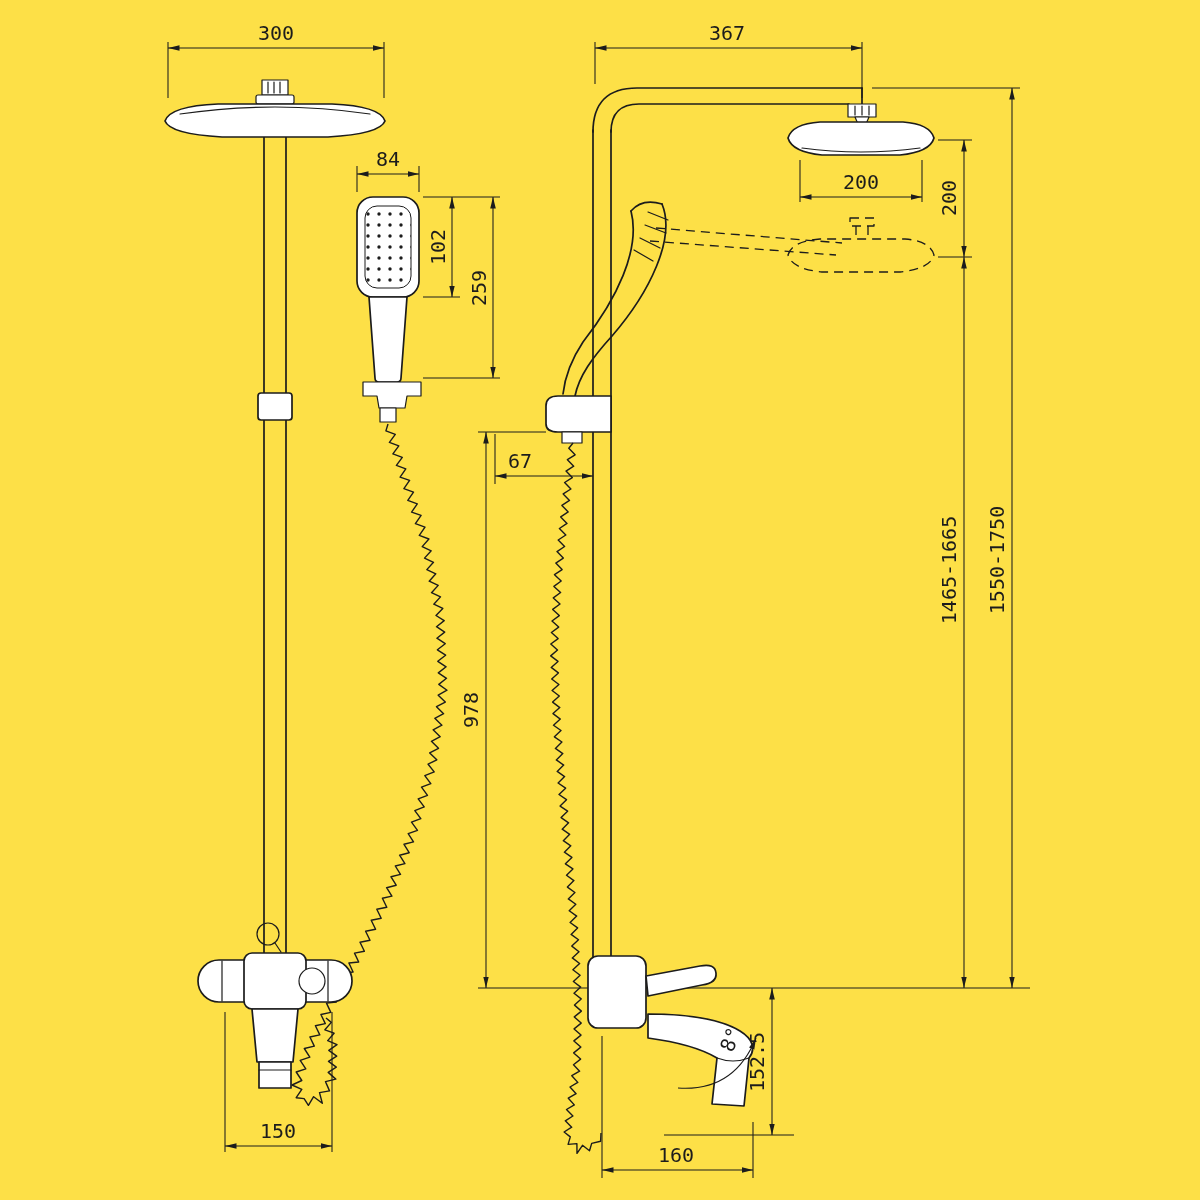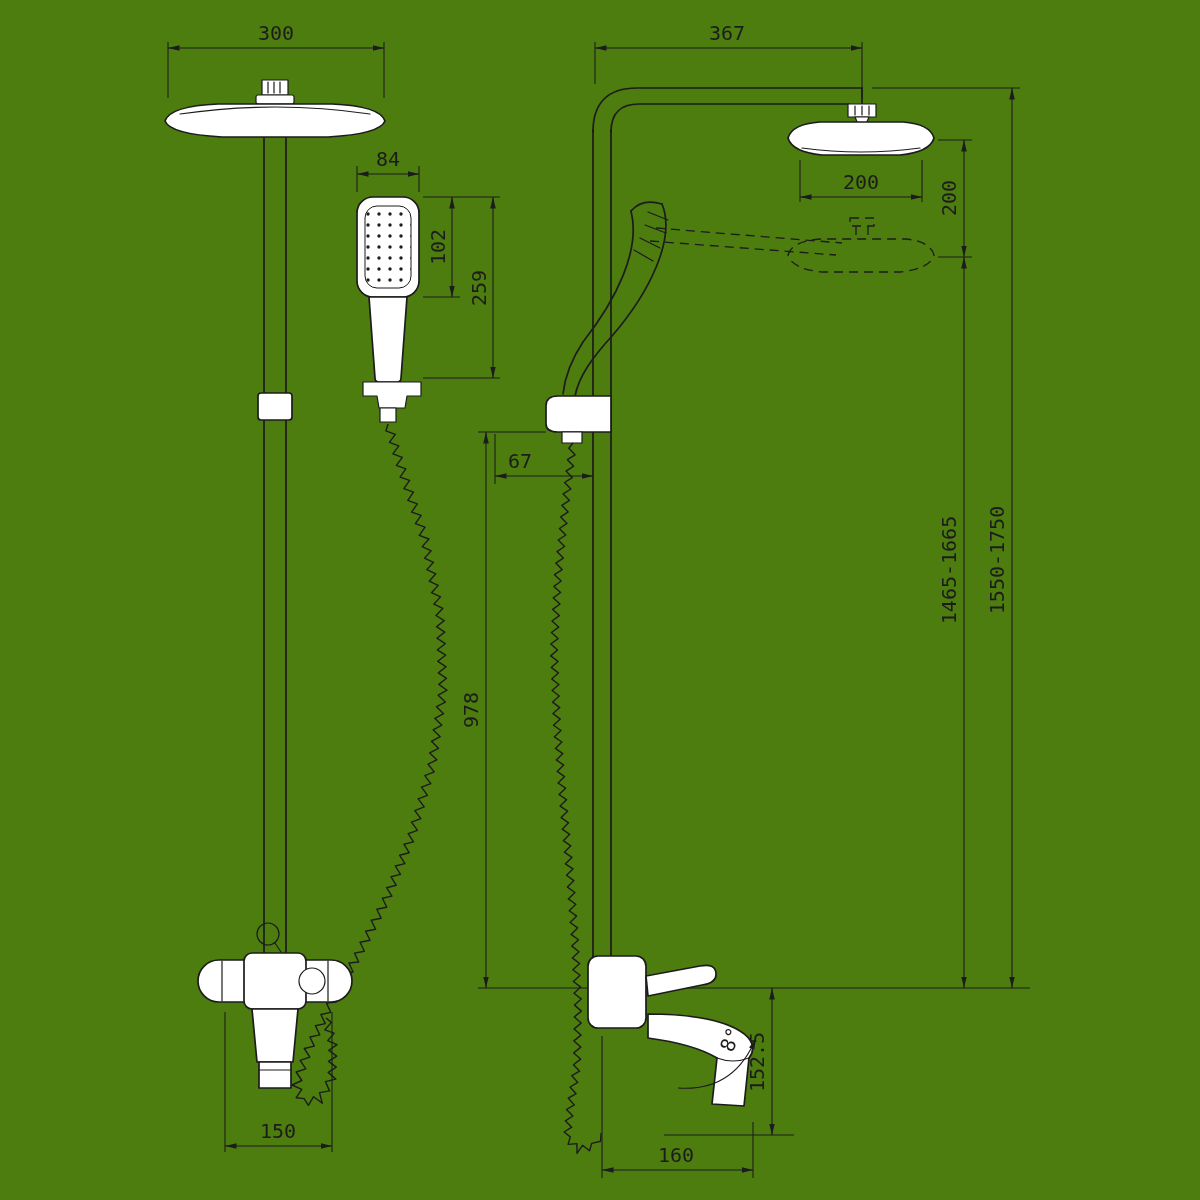--- a/index.html
+++ b/index.html
@@ -1,16 +1,16 @@
 <!DOCTYPE html>
 <html><head>
 <meta charset="utf-8">
 <style>
   html,body{margin:0;padding:0;background:#ffffff;}
-  .sheet{width:1200px;height:1200px;background:#4d7c0f;overflow:hidden;}
+  .sheet{width:1200px;height:1200px;background:#fde047;overflow:hidden;}
   svg{display:block;}
   .ol{fill:none;stroke:#1c1c1c;stroke-width:1.7;stroke-linejoin:round;stroke-linecap:round;}
   .olf{fill:#ffffff;stroke:#1c1c1c;stroke-width:1.7;stroke-linejoin:round;}
   .ol2{fill:none;stroke:#1c1c1c;stroke-width:1.2;stroke-linejoin:round;stroke-linecap:round;}
   .ol2f{fill:#ffffff;stroke:#1c1c1c;stroke-width:1.2;stroke-linejoin:round;}
   .dimline{fill:none;stroke:#1c1c1c;stroke-width:1.05;}
   .ext{fill:none;stroke:#1c1c1c;stroke-width:1.05;}
   .dash{fill:none;stroke:#1c1c1c;stroke-width:1.3;stroke-dasharray:9 6;stroke-linejoin:round;}
   .hose{fill:none;stroke:#1c1c1c;stroke-width:1.4;stroke-linejoin:round;}
   .dim{font-family:"DejaVu Sans Mono","Liberation Mono",monospace;font-size:20px;fill:#1c1c1c;}

